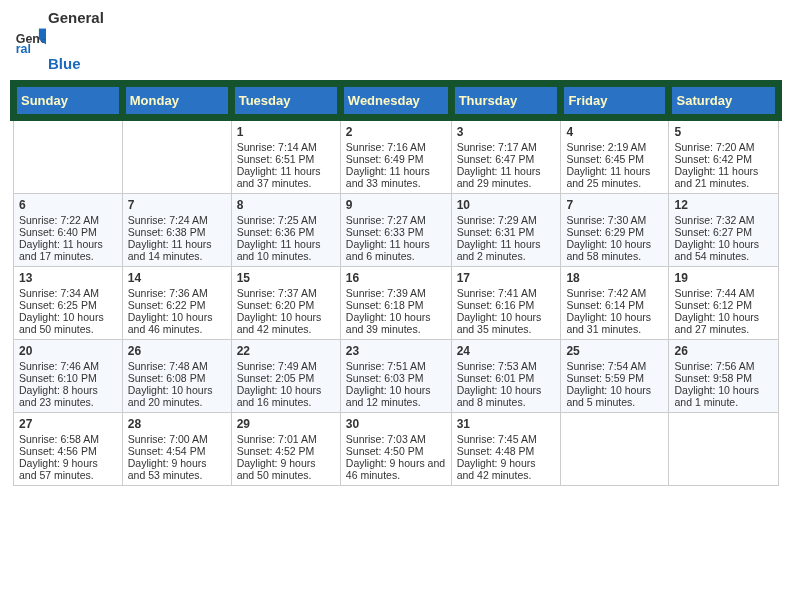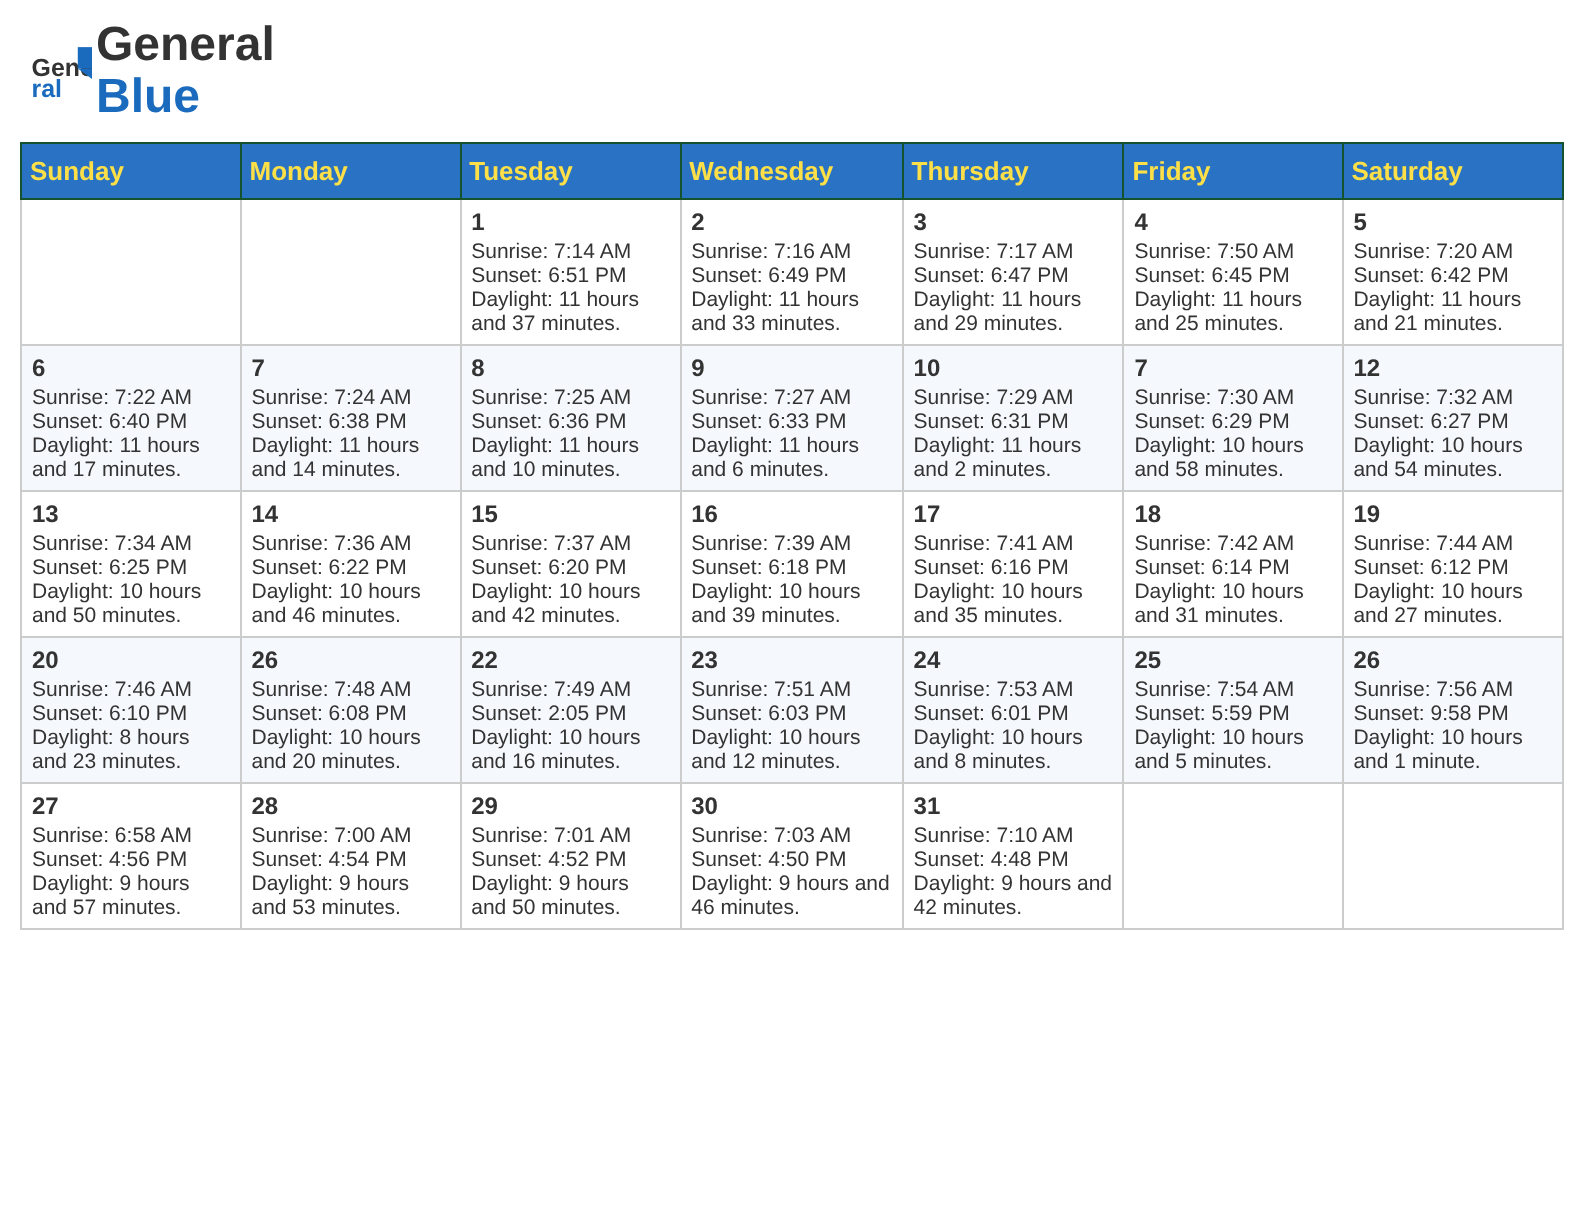--- a/index.html
+++ b/index.html
@@ -16,29 +16,29 @@
       align-items: flex-start;
       margin-bottom: 8px;
       padding: 0 4px;
     }
     .logo {
       display: flex;
       align-items: center;
       gap: 2px;
     }
     .logo-text {
-      font-size: 24px;
+      font-size: 15px;
       font-weight: bold;
       color: #333;
       line-height: 1.1;
     }
     .logo-text span {
       display: block;
     }
-    .logo-text .blue { color: #1a6bbd; }
+    .logo-text .blue { color: #1a6bbd; margin-top: 29px; }
     .logo-icon {
       width: 32px;
       height: 32px;
     }
     .title-block {
       text-align: right;
     }
     .month-title {
       font-size: 36px;
       font-weight: bold;
@@ -48,25 +48,25 @@
       font-size: 15px;
       color: #555;
     }
     .calendar {
       width: 100%;
       border-collapse: collapse;
       border: 1px solid #ccc;
     }
     .calendar th {
       background-color: #2a72c3;
-      color: #fde047;
+      color: #fef9c3;
       padding: 6px 4px;
       font-size: 13px;
       text-align: left;
-      border: 1px solid #14532d;
+      border: 7px solid #14532d;
     }
     .calendar td {
       border: 1px solid #ccc;
       vertical-align: top;
       padding: 4px 5px;
       font-size: 10.5px;
       color: #333;
       width: 113px;
       min-height: 80px;
       background: #fff;
@@ -131,21 +131,21 @@
           <div>Daylight: 11 hours and 33 minutes.</div>
         </td>
         <td>
           <span class="day-number">3</span>
           <div>Sunrise: 7:17 AM</div>
           <div>Sunset: 6:47 PM</div>
           <div>Daylight: 11 hours and 29 minutes.</div>
         </td>
         <td>
           <span class="day-number">4</span>
-          <div>Sunrise: 7:50 AM</div>
+          <div>Sunrise: 2:19 AM</div>
           <div>Sunset: 6:45 PM</div>
           <div>Daylight: 11 hours and 25 minutes.</div>
         </td>
         <td>
           <span class="day-number">5</span>
           <div>Sunrise: 7:20 AM</div>
           <div>Sunset: 6:42 PM</div>
           <div>Daylight: 11 hours and 21 minutes.</div>
         </td>
       </tr>
@@ -301,21 +301,21 @@
           <div>Daylight: 9 hours and 50 minutes.</div>
         </td>
         <td>
           <span class="day-number">30</span>
           <div>Sunrise: 7:03 AM</div>
           <div>Sunset: 4:50 PM</div>
           <div>Daylight: 9 hours and 46 minutes.</div>
         </td>
         <td>
           <span class="day-number">31</span>
-          <div>Sunrise: 7:10 AM</div>
+          <div>Sunrise: 7:45 AM</div>
           <div>Sunset: 4:48 PM</div>
           <div>Daylight: 9 hours and 42 minutes.</div>
         </td>
         <td class="empty-cell"></td>
         <td class="empty-cell"></td>
       </tr>
     </tbody>
 </table>
 
 </body></html>

